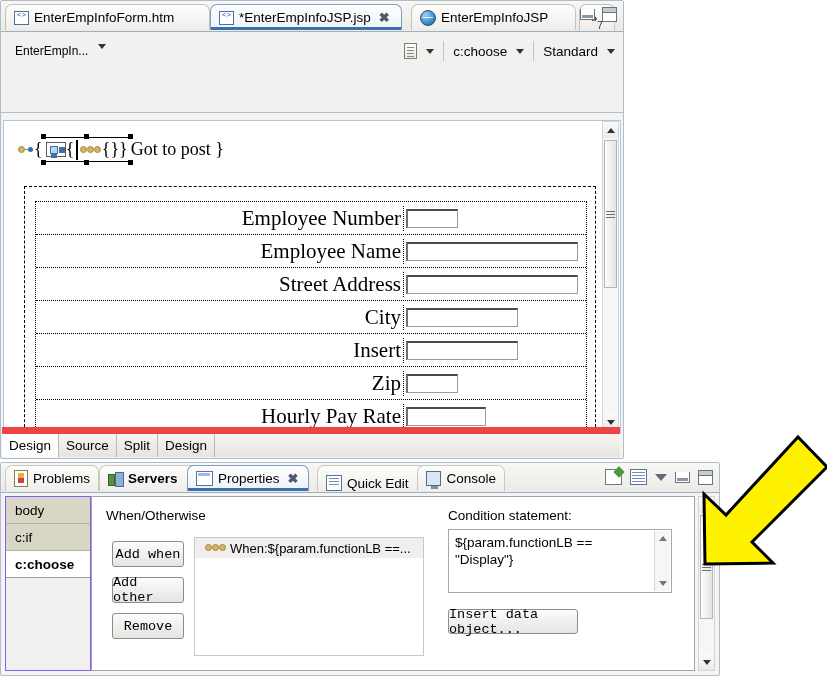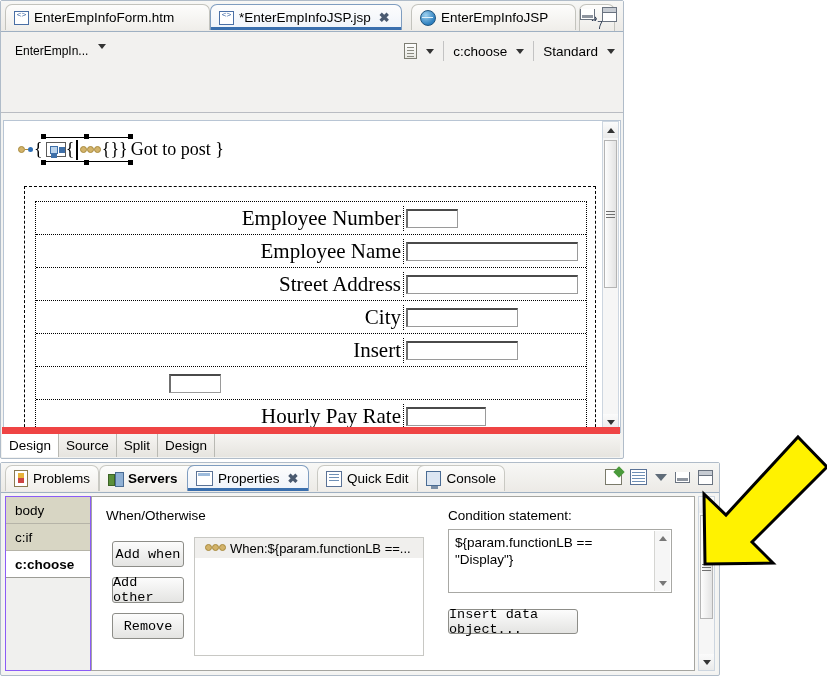--- a/index.html
+++ b/index.html
@@ -469,20 +469,21 @@
         <div class="frow">
           <div class="fspacer"></div>
           <div class="flabel">Insert</div>
           <div class="finput">
             <span class="tbox" style="width:112px;"></span>
           </div>
         </div>
 
         <div class="frow">
           <div class="fspacer"></div>
+          <div class="flabel">Zip</div>
           <div class="finput">
             <span class="tbox" style="width:52px;"></span>
           </div>
         </div>
 
         <div class="frow" style="height:32px;">
           <div class="fspacer"></div>
           <div class="flabel">Hourly Pay Rate</div>
           <div class="finput">
             <span class="tbox" style="width:80px;"></span>
@@ -535,21 +536,21 @@
       <span class="ico-serv"></span>
       <span>Servers</span>
     </div>
 
     <div class="ptab active" style="left:186px;width:122px;">
       <span class="ico-props"></span>
       <span>Properties</span>
       <span class="tab-close">✖</span>
     </div>
 
-    <div class="ptab inactive" style="left:316px;width:121px;">
+    <div class="ptab inactive" style="left:316px;width:121px;align-items:flex-end;">
       <span class="ico-quick"></span>
       <span>Quick Edit</span>
     </div>
 
     <div class="ptab inactive" style="left:416px;width:88px;">
       <span class="ico-console"></span>
       <span>Console</span>
     </div>
 
     <div class="pwin-btns">

